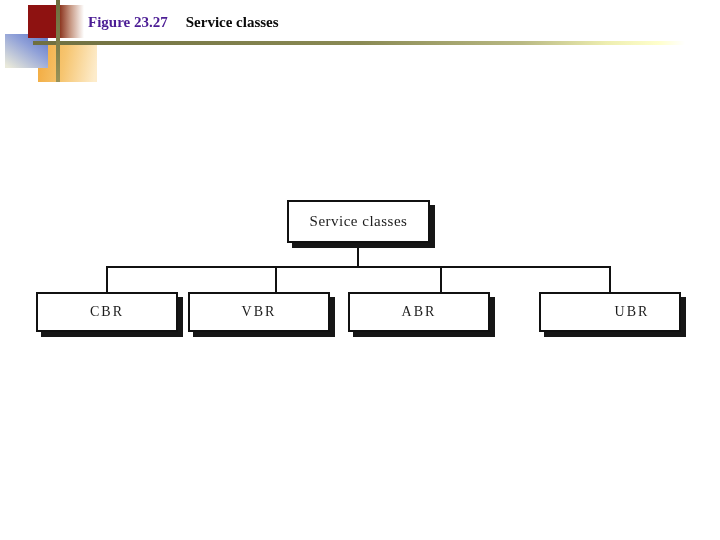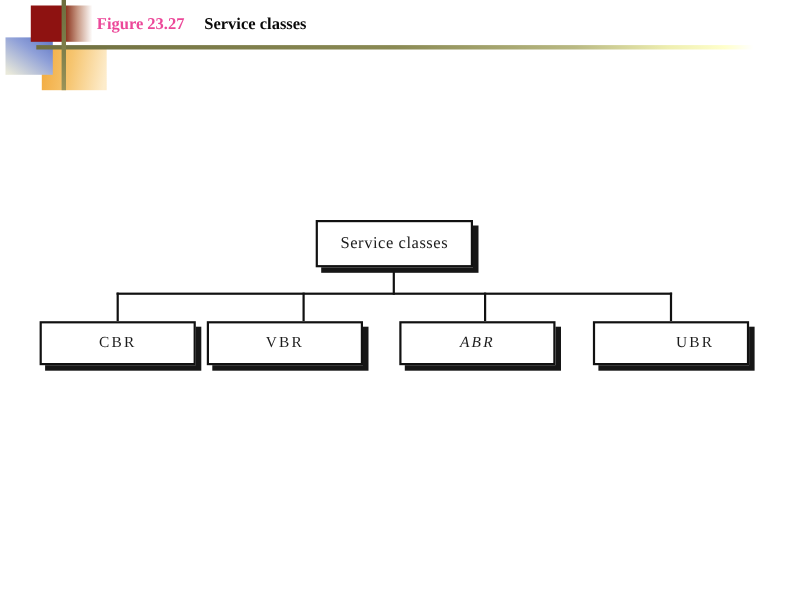--- a/index.html
+++ b/index.html
@@ -39,21 +39,21 @@
       #6f6f40 0%, #8a8a54 50%, #b9b983 75%,
       #eeeeb0 88%, #ffffcc 96%, rgba(255,255,204,0) 100%);
   }
 
   
   .header {
     position: absolute; left: 88px; top: 13px;
     font-size: 15px; font-weight: bold; line-height: 18px;
     white-space: nowrap;
   }
-  .header .fig-label { color: #ec4899; }
+  .header .fig-label { color: #4c1d95; }
   .header .fig-caption { color: #0a0a0a; margin-left: 18px; }
 
   
   .node {
     position: absolute;
     box-sizing: border-box;
     background: #ffffff;
     border: 2px solid #111111;
     box-shadow: 5px 5px 0 0 #161616;
     display: flex; align-items: center; justify-content: center;
@@ -62,21 +62,21 @@
   .node-root {
     left: 287px; top: 200px; width: 143px; height: 43px;
     font-size: 15px; letter-spacing: 0.5px;
   }
   .node-child {
     top: 292px; width: 142px; height: 40px;
     font-size: 14px; letter-spacing: 2px;
   }
   .node-child.c0 { left: 36px; text-align: right; }
   .node-child.c1 { left: 188px; }
-  .node-child.c2 { left: 363px; font-style: italic; }
+  .node-child.c2 { left: 348px; }
   .node-child.c3 { left: 539px; padding-left: 44px; }
 
   .connector { position: absolute; background: #111111; }
   .trunk    { left: 357px; top: 243px; width: 2px; height: 25px; }
   .crossbar { left: 106px; top: 266px; width: 505px; height: 2px; }
   .drop     { top: 266px; width: 2px; height: 26px; }
   .drop.d0 { left: 106px; }
   .drop.d1 { left: 275px; }
   .drop.d2 { left: 440px; }
   .drop.d3 { left: 609px; }

